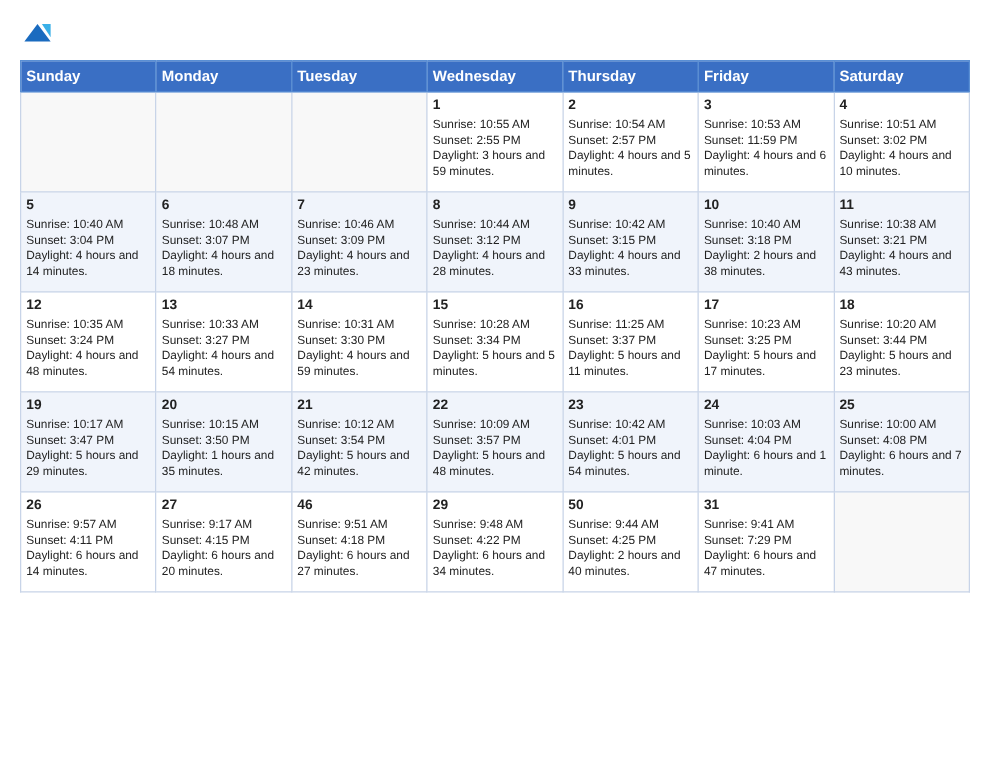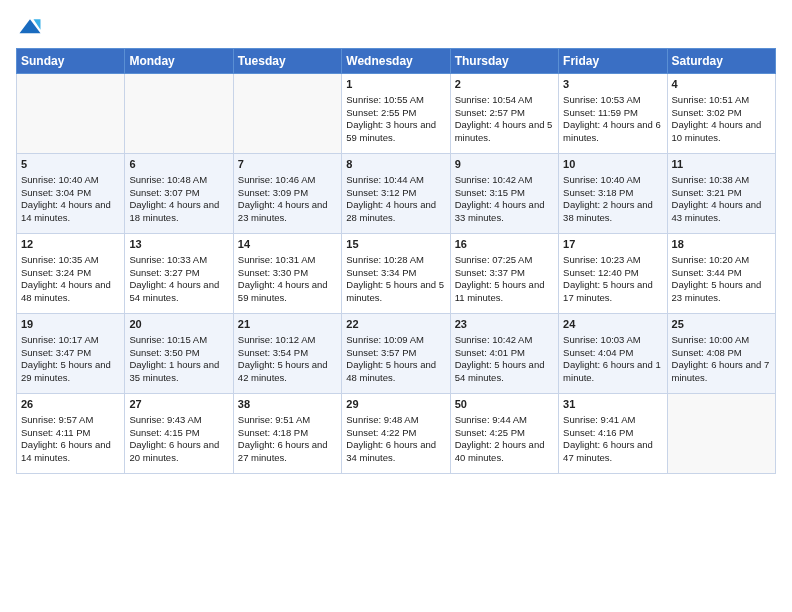--- a/index.html
+++ b/index.html
@@ -230,28 +230,28 @@
             <div>Daylight: 4 hours and 59 minutes.</div>
           </td>
           <td>
             <span class="day-num">15</span>
             <div>Sunrise: 10:28 AM</div>
             <div>Sunset: 3:34 PM</div>
             <div>Daylight: 5 hours and 5 minutes.</div>
           </td>
           <td>
             <span class="day-num">16</span>
-            <div>Sunrise: 07:25 AM</div>
+            <div>Sunrise: 11:25 AM</div>
             <div>Sunset: 3:37 PM</div>
             <div>Daylight: 5 hours and 11 minutes.</div>
           </td>
           <td>
             <span class="day-num">17</span>
             <div>Sunrise: 10:23 AM</div>
-            <div>Sunset: 12:40 PM</div>
+            <div>Sunset: 3:25 PM</div>
             <div>Daylight: 5 hours and 17 minutes.</div>
           </td>
           <td>
             <span class="day-num">18</span>
             <div>Sunrise: 10:20 AM</div>
             <div>Sunset: 3:44 PM</div>
             <div>Daylight: 5 hours and 23 minutes.</div>
           </td>
         </tr>
         <tr>
@@ -300,45 +300,45 @@
         </tr>
         <tr>
           <td>
             <span class="day-num">26</span>
             <div>Sunrise: 9:57 AM</div>
             <div>Sunset: 4:11 PM</div>
             <div>Daylight: 6 hours and 14 minutes.</div>
           </td>
           <td>
             <span class="day-num">27</span>
-            <div>Sunrise: 9:43 AM</div>
+            <div>Sunrise: 9:17 AM</div>
             <div>Sunset: 4:15 PM</div>
             <div>Daylight: 6 hours and 20 minutes.</div>
           </td>
           <td>
-            <span class="day-num">38</span>
+            <span class="day-num">46</span>
             <div>Sunrise: 9:51 AM</div>
             <div>Sunset: 4:18 PM</div>
             <div>Daylight: 6 hours and 27 minutes.</div>
           </td>
           <td>
             <span class="day-num">29</span>
             <div>Sunrise: 9:48 AM</div>
             <div>Sunset: 4:22 PM</div>
             <div>Daylight: 6 hours and 34 minutes.</div>
           </td>
           <td>
             <span class="day-num">50</span>
             <div>Sunrise: 9:44 AM</div>
             <div>Sunset: 4:25 PM</div>
             <div>Daylight: 2 hours and 40 minutes.</div>
           </td>
           <td>
             <span class="day-num">31</span>
             <div>Sunrise: 9:41 AM</div>
-            <div>Sunset: 4:16 PM</div>
+            <div>Sunset: 7:29 PM</div>
             <div>Daylight: 6 hours and 47 minutes.</div>
           </td>
           <td class="empty"></td>
         </tr>
       </tbody>
   </table>
 </div>
 
 </body></html>

